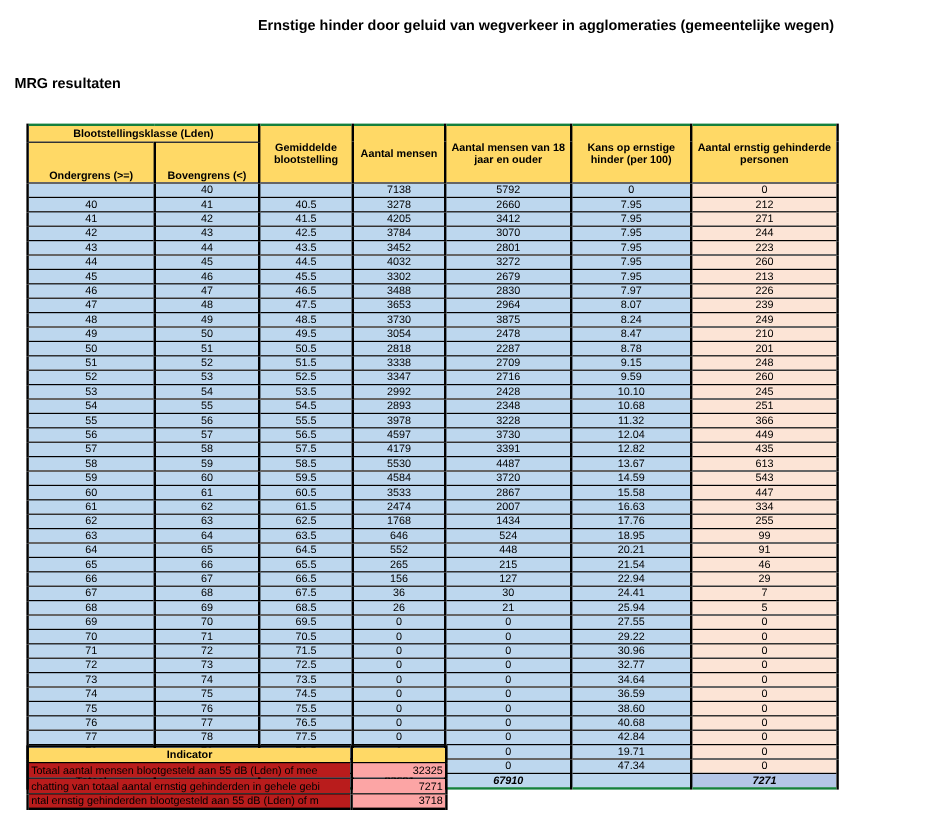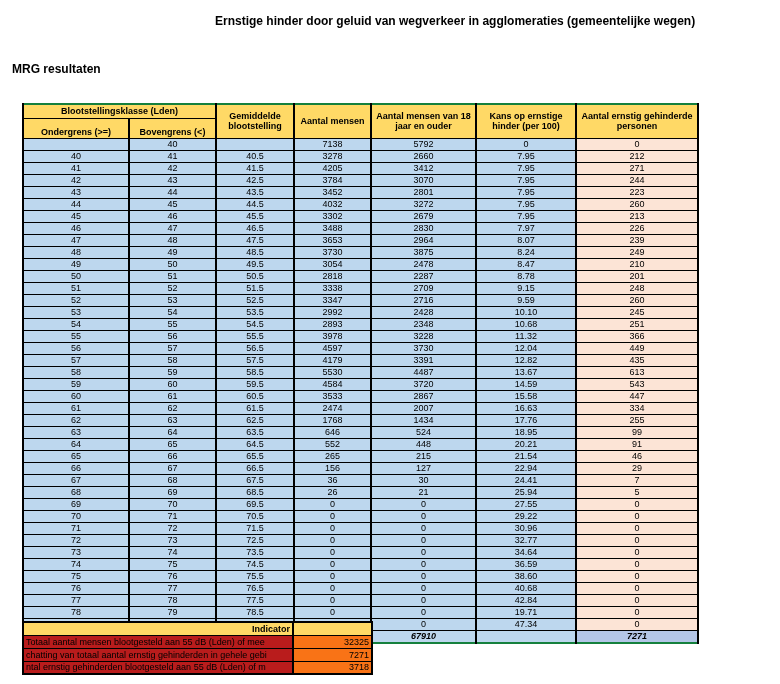--- a/index.html
+++ b/index.html
@@ -49,21 +49,21 @@
     overflow: hidden;
   }
   .main thead th {
     background: #FFD966;
     font-weight: bold;
     vertical-align: bottom;
     white-space: normal;
     padding-bottom: 1px;
   }
   .main thead .group-row th { height: 14px; vertical-align: middle; }
-  .main thead .sub-row th { height: 20px; }
+  .main thead .sub-row th { height: 34px; }
   .main tbody td { background: #BDD7EE; white-space: nowrap; }
   .main tbody td.peach { background: #FCE4D6; }
   .main tfoot td {
     background: #BDD7EE;
     font-weight: bold;
     white-space: nowrap;
     height: 13px;
   }
   .main tfoot td.num { font-style: italic; }
   .main tfoot td.total-peri { background: #B4C6E7; font-style: italic; }
@@ -78,23 +78,23 @@
   .indicator th, .indicator td {
     border: solid #000;
     border-width: 1px 2px;
     font-size: 9px;
     line-height: 10px;
     height: 13px;
     padding: 0 2px;
     overflow: hidden;
     white-space: nowrap;
   }
-  .indicator th { background: #FFD966; font-weight: bold; text-align: right; }
+  .indicator th { background: #FFD966; font-weight: bold; text-align: center; }
   .indicator td.label { background: #b91c1c; text-align: left; }
-  .indicator td.value { background: #f97316; text-align: right; }
+  .indicator td.value { background: #fca5a5; text-align: right; }
 </style>
 </head>
 <body>
 
 <div class="canvas">
 
   <span class="report-label">MRG resultaten</span>
   <span class="page-title">Ernstige hinder door geluid van wegverkeer in agglomeraties (gemeentelijke wegen)</span>
 
   <table class="main">

